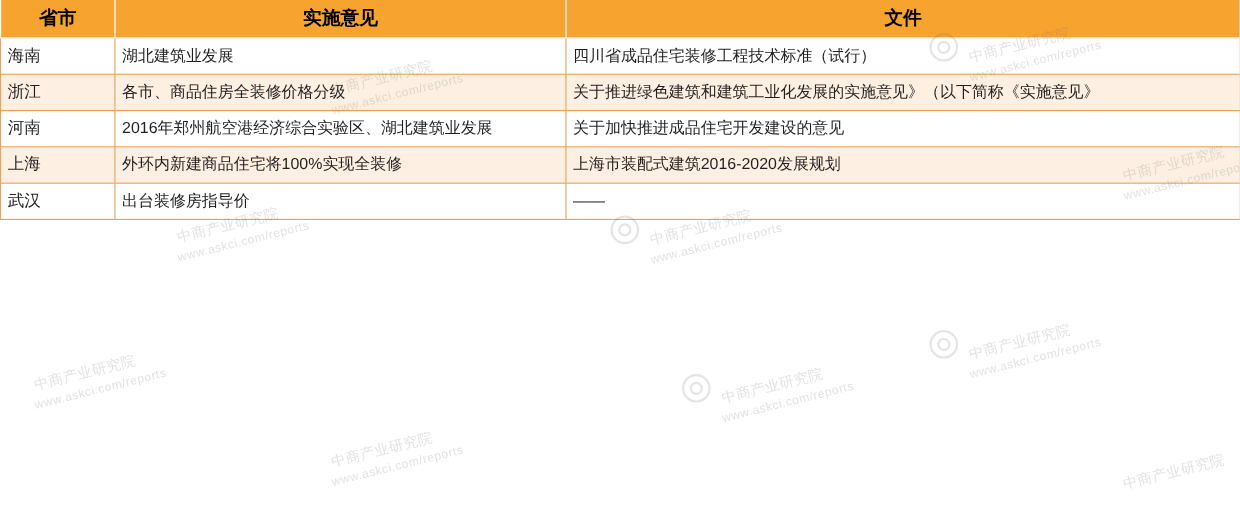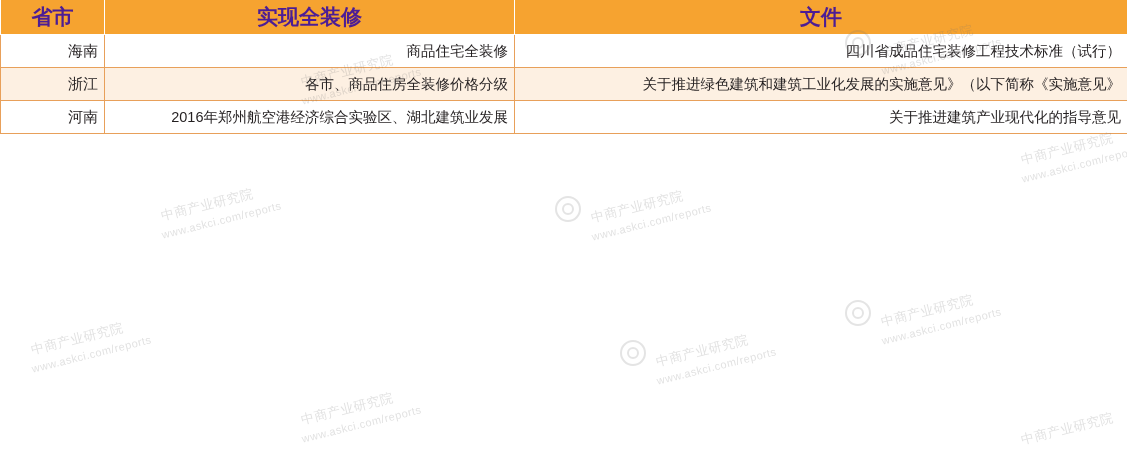--- a/index.html
+++ b/index.html
@@ -28,33 +28,33 @@
     position: relative;
     z-index: 2;
   }
   table.policy-table col.c1 { width: 104px; }
   table.policy-table col.c2 { width: 410px; }
   table.policy-table col.c3 { width: 613px; }
 
   thead th {
     background: #f5a623;
     background: #f6a330;
-    color: #4c1d95;
-    font-size: 21px;
+    color: #000000;
+    font-size: 17px;
     font-weight: bold;
     text-align: center;
     padding: 8px 4px;
     border: 1px solid #ffffff;
     border-top: none;
     height: 16px;
     line-height: 18px;
   }
   tbody td {
     font-size: 14.5px;
-    text-align: right;
+    text-align: left;
     padding: 6px 6px;
     border: 1px solid #e8a05a;
     line-height: 20px;
     color: #231f20;
     vertical-align: middle;
     background: #ffffff;
   }
   tbody tr.alt td {
     background: #fdf0e2;
     margin-top: 21px;
@@ -117,49 +117,59 @@
 
   <table class="policy-table">
     <colgroup>
       <col class="c1">
         <col class="c2">
         <col class="c3">
     </colgroup>
     <thead>
       <tr>
         <th>省市</th>
-        <th>实现全装修</th>
+        <th>实施意见</th>
         <th>文件</th>
       </tr>
     </thead>
     <tbody>
 
       <tr>
         <td class="col-prov">海南</td>
-        <td>商品住宅全装修</td>
+        <td>湖北建筑业发展</td>
         <td>四川省成品住宅装修工程技术标准（试行）</td>
       </tr>
 
       <tr class="alt">
         <td class="col-prov">浙江</td>
         <td>各市、商品住房全装修价格分级</td>
         <td>关于推进绿色建筑和建筑工业化发展的实施意见》（以下简称《实施意见》</td>
       </tr>
 
       <tr>
         <td class="col-prov">河南</td>
         <td>2016年郑州航空港经济综合实验区、湖北建筑业发展</td>
-        <td>关于推进建筑产业现代化的指导意见</td>
-      </tr>
-
-
-
-
-
-
+        <td>关于加快推进成品住宅开发建设的意见</td>
+      </tr>
+
+
+
+      <tr class="alt">
+        <td class="col-prov">上海</td>
+        <td>外环内新建商品住宅将100%实现全装修</td>
+        <td>上海市装配式建筑2016-2020发展规划</td>
+      </tr>
+
+
+
+      <tr>
+        <td class="col-prov">武汉</td>
+        <td>出台装修房指导价</td>
+        <td class="dash">——</td>
+      </tr>
 
 
 
 
     </tbody>
   </table>
 
   <div class="watermarks">
     <div class="wm" style="left:30px; top:330px;"><span class="big">中商产业研究院</span></div>
     <div class="wm" style="left:30px; top:348px;"><span>www.askci.com/reports</span></div>

